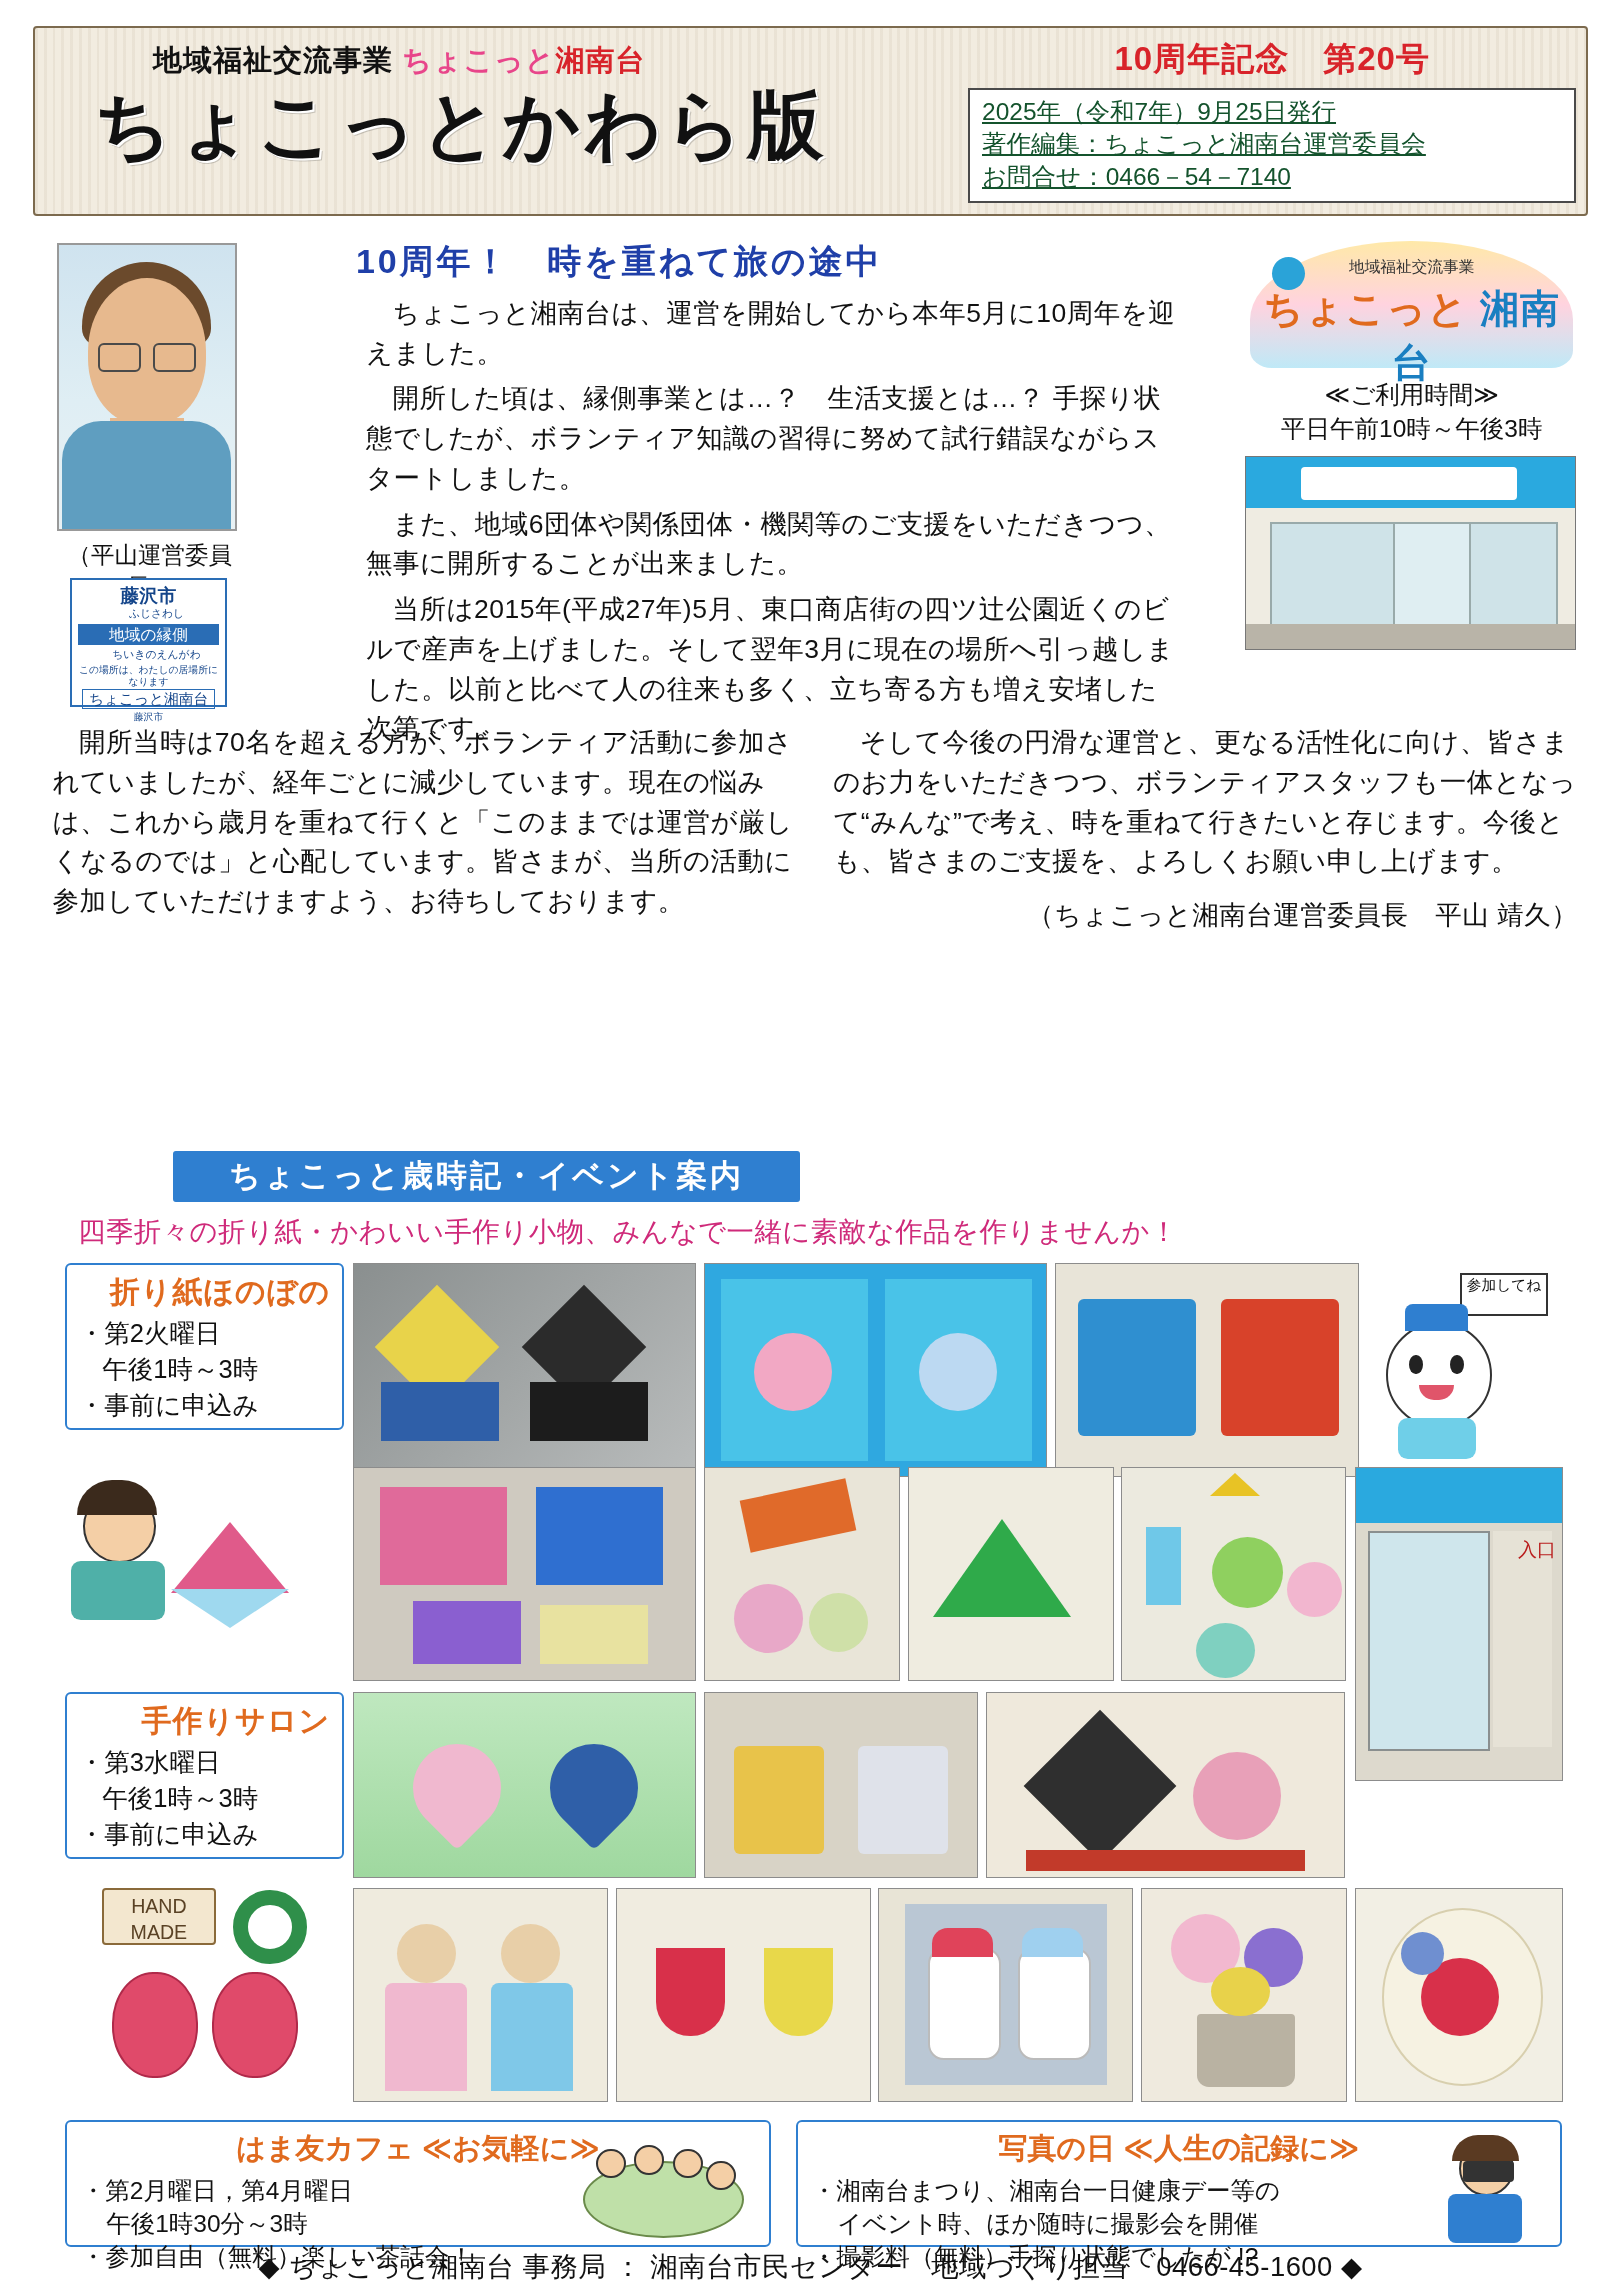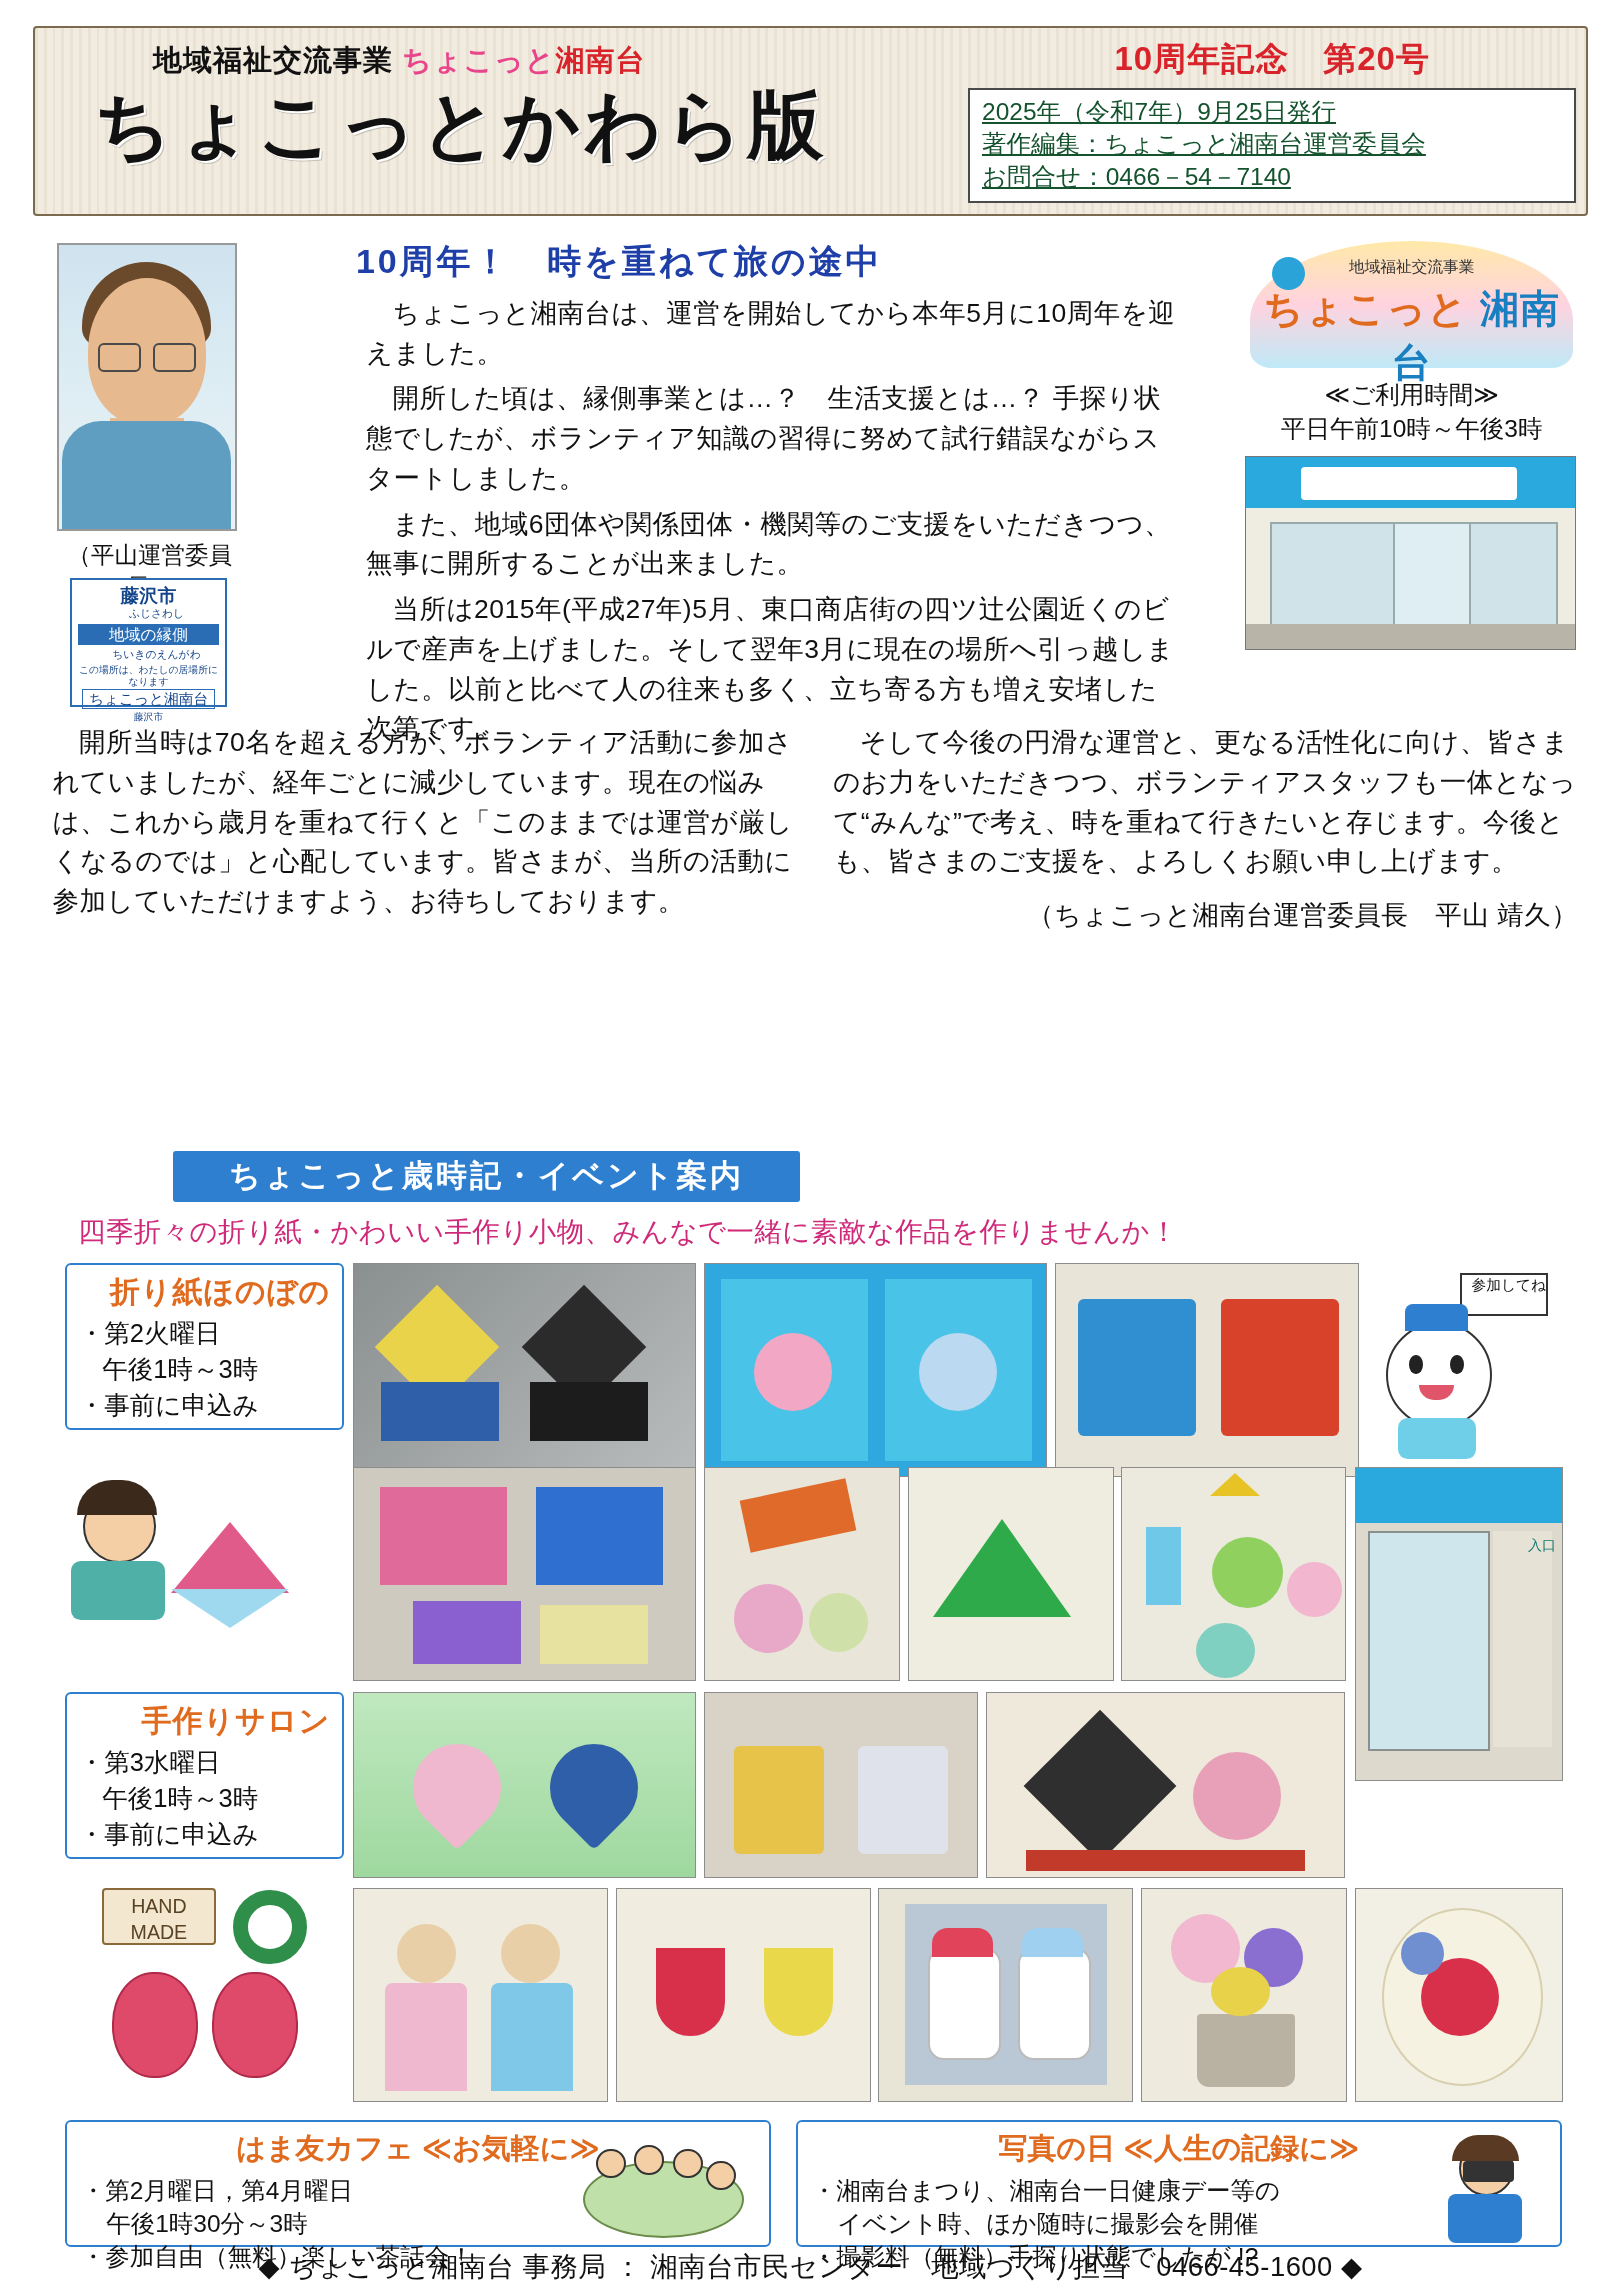--- a/index.html
+++ b/index.html
@@ -197,21 +197,21 @@
     <div style="position:absolute;left:180px;top:15.7px;width:147px;height:182px;background:#49c3e8;"></div>
     <div style="position:absolute;left:49px;top:69px;width:78px;height:78px;border-radius:50%;background:#f2a8c4;"></div>
     <div style="position:absolute;left:214px;top:69px;width:78px;height:78px;border-radius:50%;background:#bcd9f2;"></div>
   </div>
   <div class="ph" style="left:1055px;top:1237px;width:304px;height:214px;background:#e8e4d8;">
     <div style="position:absolute;left:21.6px;top:35px;width:118px;height:137px;background:#2f8fd0;border-radius:5.9px;"></div>
     <div style="position:absolute;left:165px;top:35px;width:118px;height:137px;background:#d8422a;border-radius:5.9px;"></div>
   </div>
 
   <div class="mascot" style="left:1376px;top:1245px;width:186px;height:196px;">
-    <div style="position:absolute;left:84px;top:2px;width:88px;height:43px;border:2px solid #333;background:#fff;font-size:14.7px;text-align:right;line-height:1.2;padding-top:2.9px;box-sizing:border-box;">参加してね</div>
+    <div style="position:absolute;left:84px;top:2px;width:88px;height:43px;border:2px solid #333;background:#fff;font-size:14.7px;text-align:center;line-height:1.2;padding-top:2.9px;box-sizing:border-box;">参加してね</div>
     <div style="position:absolute;left:80px;top:39px;width:3.9px;height:118px;background:#666;"></div>
     <div style="position:absolute;left:9.8px;top:51px;width:102px;height:102px;border-radius:50%;background:#fff;border:2px solid #333;"></div>
     <div style="position:absolute;left:33px;top:84px;width:13.7px;height:19.6px;border-radius:50%;background:#222;"></div>
     <div style="position:absolute;left:74px;top:84px;width:13.7px;height:19.6px;border-radius:50%;background:#222;"></div>
     <div style="position:absolute;left:43px;top:114px;width:35px;height:15.7px;border-radius:0 0 17.6px 17.6px;background:#e0556a;"></div>
     <div style="position:absolute;left:29px;top:33px;width:63px;height:27.4px;background:#2f7fd0;border-radius:7.8px 7.8px 0 0;"></div>
     <div style="position:absolute;left:21.6px;top:147px;width:78px;height:41px;background:#6fcfe8;border-radius:9.8px;"></div>
   </div>
 
   <div class="mascot" style="left:65px;top:1441px;width:245px;height:186px;">
@@ -239,21 +239,21 @@
     <div style="position:absolute;left:88px;top:5.9px;width:0;height:0;border-left:25.5px solid transparent;border-right:25.5px solid transparent;border-bottom:23.5px solid #e8c325;"></div>
     <div style="position:absolute;left:23.5px;top:59px;width:35px;height:78px;background:#6fc8e8;"></div>
     <div style="position:absolute;left:90px;top:69px;width:71px;height:71px;border-radius:50%;background:#8fd05f;"></div>
     <div style="position:absolute;left:165px;top:94px;width:55px;height:55px;border-radius:50%;background:#f2b6cf;"></div>
     <div style="position:absolute;left:74px;top:155px;width:59px;height:55px;border-radius:50%;background:#7fd0c0;"></div>
   </div>
   <div class="ph" style="left:1355px;top:1441px;width:208px;height:314px;background:#ddd9cd;">
     <div style="position:absolute;left:0;top:0;right:0;height:55px;background:#2aa9df;"></div>
     <div style="position:absolute;left:11.8px;top:63px;width:118px;height:216px;background:#cfe6ec;border:2px solid #8a8f8f;"></div>
     <div style="position:absolute;right:9.8px;top:63px;width:59px;height:216px;background:#e6e2d6;"></div>
-    <div style="position:absolute;right:5.9px;top:69px;font-size:14px;color:#0f766e;">入口</div>
+    <div style="position:absolute;right:5.9px;top:69px;font-size:19px;color:#b91c1c;">入口</div>
   </div>
 
   <div class="ev-box" style="left:65px;top:1666px;width:279px;height:167px;">
     <h4>手作りサロン</h4>
     <ul>
       <li>・第3水曜日</li>
       <li style="padding-left:23.5px;">午後1時～3時</li>
       <li>・事前に申込み</li>
     </ul>
   </div>

